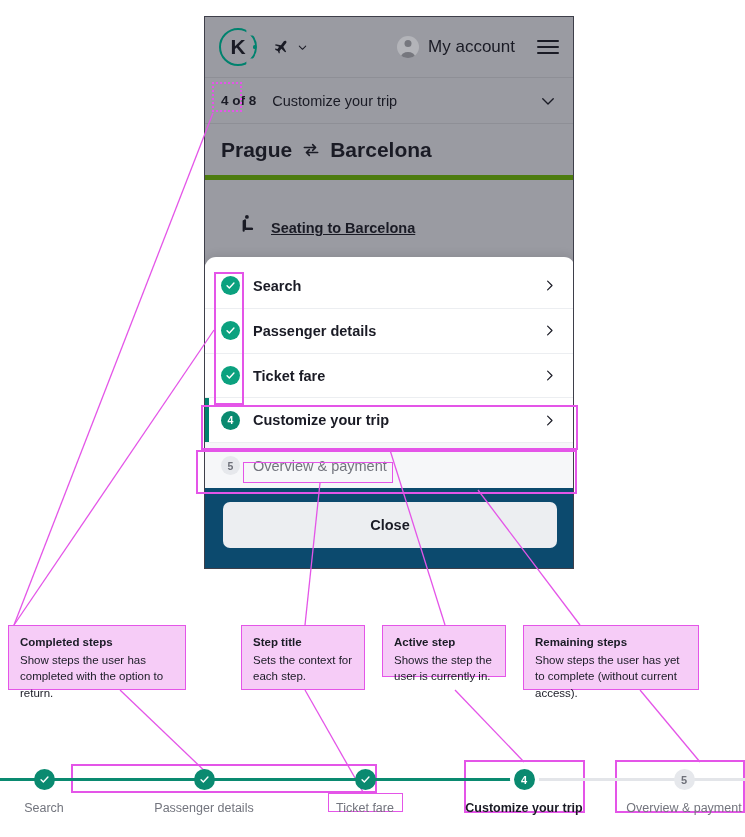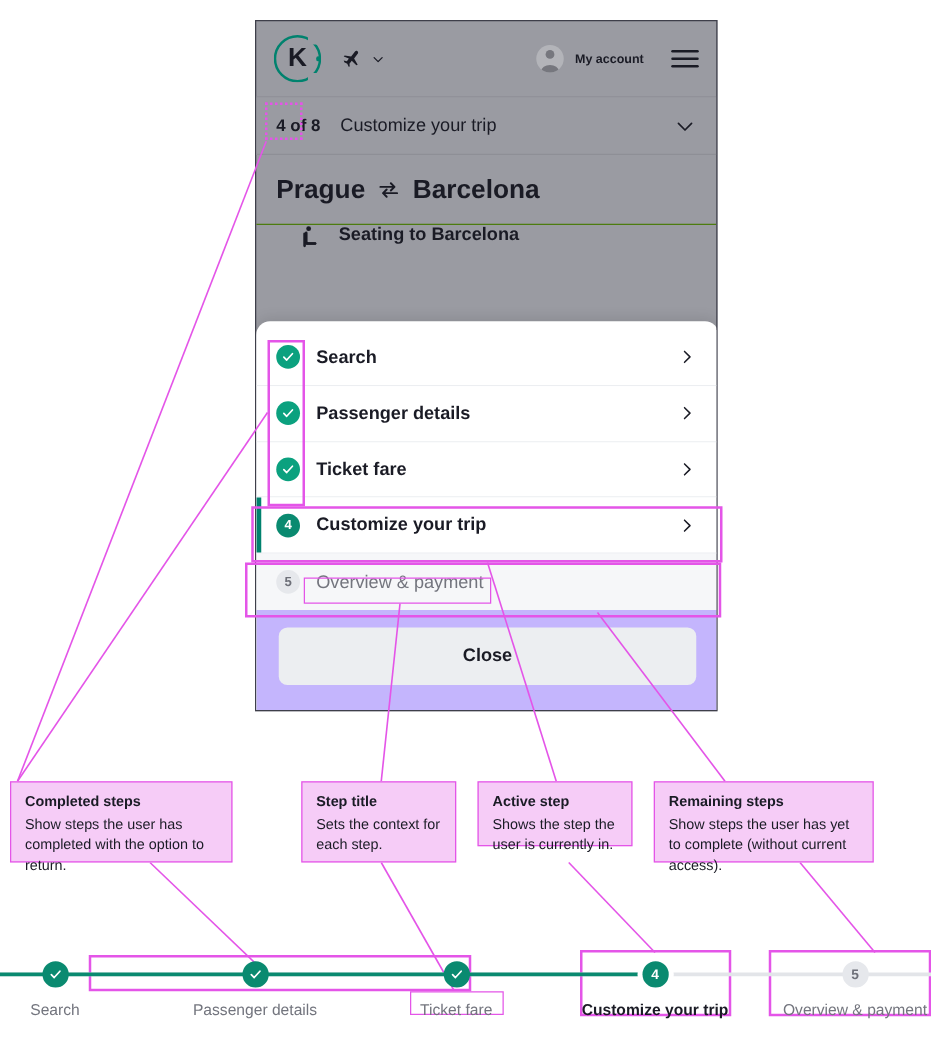--- a/index.html
+++ b/index.html
@@ -102,22 +102,22 @@
     content: "";
     position: absolute;
     left: 50%;
     bottom: -4px;
     transform: translateX(-50%);
     width: 14px; height: 10px;
     border-radius: 50% 50% 0 0;
     background: #76777e;
   }
   .my-account {
-    font-size: 10px;
-    font-weight: 700;
+    font-size: 17px;
+    font-weight: 400;
     color: #1a1b25;
     margin-left: 9px;
     white-space: nowrap;
   }
   .burger {
     margin-left: 22px;
     width: 22px;
     display: flex;
     flex-direction: column;
     gap: 4px;
@@ -151,38 +151,39 @@
     margin-left: 16px;
     white-space: nowrap;
   }
   .step-bar .header-spacer { flex: 1 1 auto; }
 
   .route-bar {
     height: 56px;
     display: flex;
     padding: 0 16px;
     box-sizing: border-box;
-    border-bottom: 1px solid #4d7c0f;
+    border-bottom: 5px solid #4d7c0f;
   }
   .route-text {
     font-size: 21px;
     font-weight: 700;
     color: #1a1b25;
     display: flex;
     align-items: center;
     gap: 9px;
     white-space: nowrap;
   }
 
   .seating-bar {
     height: 56px;
     display: flex;
-    align-items: flex-start;
+    align-items: flex-end;
     padding: 0 16px 0 34px;
     box-sizing: border-box;
+    text-decoration: underline;
   }
   .seating-label {
     font-size: 14.5px;
     font-weight: 700;
     color: #1a1b25;
     margin-left: 12px;
     white-space: nowrap;
   }
 
   
@@ -243,21 +244,21 @@
     color: #1a1b25;
     margin-left: 13px;
     white-space: nowrap;
   }
   .row-label.muted { color: #73757e; font-weight: 400; }
   .row-spacer { flex: 1 1 auto; }
   .chev-r { flex: 0 0 auto; }
 
   .sheet-footer {
     padding: 14px 18px 20px 18px;
-    background: #c4b5fd;
+    background: #0c4a6e;
   }
   .close-btn {
     height: 46px;
     border-radius: 7px;
     background: #eceef1;
     display: flex;
     align-items: center;
     justify-content: center;
     font-size: 14.5px;
     font-weight: 700;

